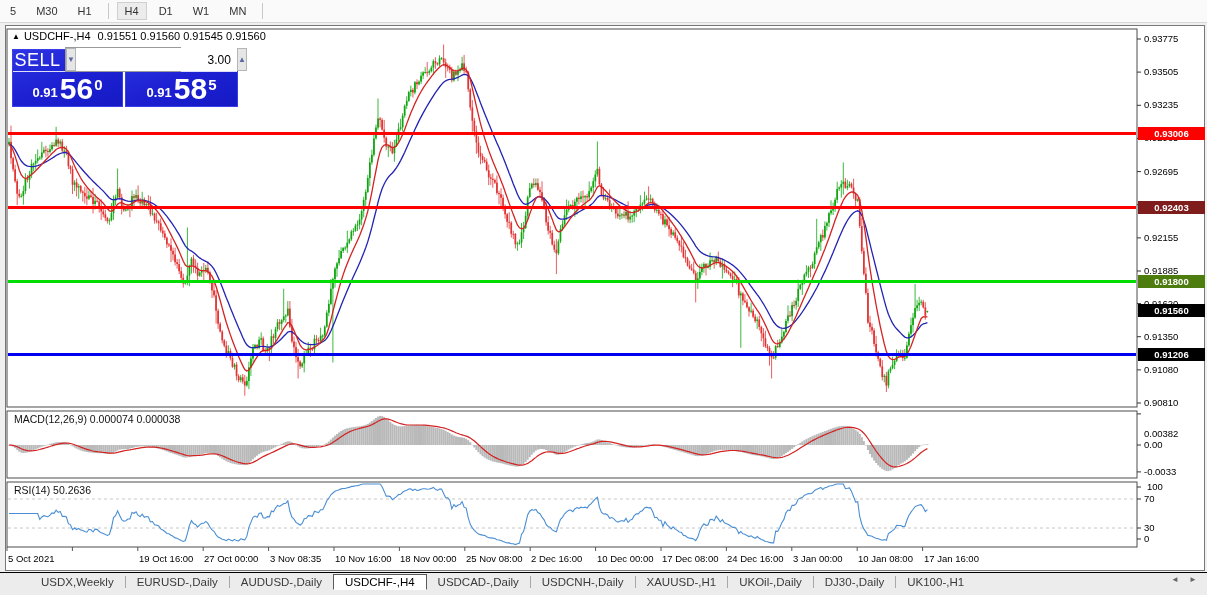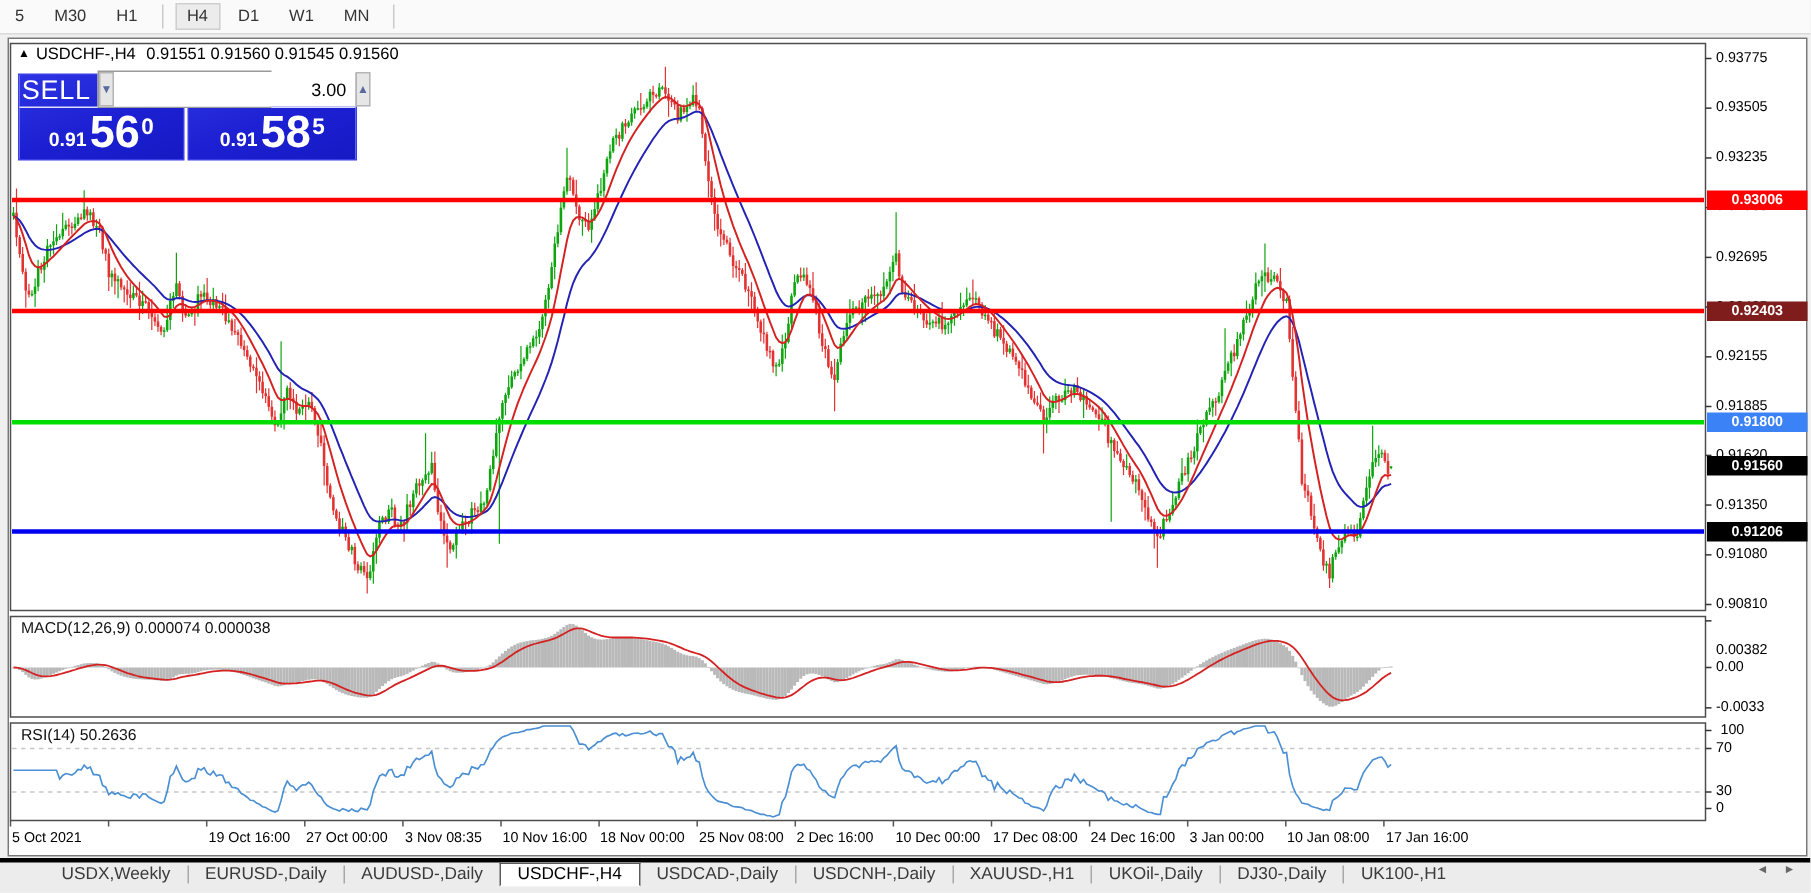--- a/index.html
+++ b/index.html
@@ -48,21 +48,21 @@
   .tp-sup { font-size:15px; font-weight:bold; margin-left:1px; position:relative; top:-10px; }
   #lot-spinner { position:absolute; left:53px; top:0; width:116px; height:25px; z-index:3;
      background:#fff; border:1px solid #9a9a9a; display:flex; }
   .spin-btn { width:19px; background:#e6e6e6; border:1px solid #b5b5b5; color:#5a6a9e;
      font-size:8px; display:flex; align-items:center; justify-content:center; }
   #lot-input { flex:1; border:none; outline:none; font-size:12px; text-align:right;
      padding-right:6px; font-family:"Liberation Sans",sans-serif; color:#000; background:#fff; }
 
   
   #tab-bar { position:absolute; left:0; top:572px; width:1207px; height:19px;
-    background:#ececec; border-top:3px solid #000000; display:flex; align-items:center;
+    background:#ececec; border-top:1px solid #000000; display:flex; align-items:center;
     padding-left:30px; }
   .tab { font-size:11.5px; color:#3a3a3a; padding:1px 11px; cursor:default; }
   .tab.active { background:#fff; border:1px solid #5a5a5a; border-bottom:1px solid #fff; color:#000; }
   .tab-div { width:1px; height:12px; background:#a8a8a8; }
   #tab-scroll { position:absolute; right:6px; top:575px; font-size:8px; color:#666; letter-spacing:4px; }
   #status-sliver { position:absolute; left:0; top:591px; width:1207px; height:4px; background:#ececec; }
 </style>
 </head>
 <body>
 
@@ -1073,21 +1073,21 @@
           <span class="ov axis-label" style="left:1138px;top:372px">0.90810</span>
           <span class="ov axis-label" style="left:1138px;top:403px">0.00382</span>
           <span class="ov axis-label" style="left:1138px;top:414px">0.00</span>
           <span class="ov axis-label" style="left:1138px;top:441px">-0.0033</span>
           <span class="ov axis-label" style="left:1141px;top:456px">100</span>
           <span class="ov axis-label" style="left:1138px;top:468px">70</span>
           <span class="ov axis-label" style="left:1138px;top:497px">30</span>
           <span class="ov axis-label" style="left:1138px;top:508px">0</span>
           <span class="ov badge" style="left:1132px;top:101px;background:#ff0000">0.93006</span>
           <span class="ov badge" style="left:1132px;top:175px;background:#7f1d1d">0.92403</span>
-          <span class="ov badge" style="left:1132px;top:249px;background:#3b82f6">0.91800</span>
+          <span class="ov badge" style="left:1132px;top:249px;background:#4d7c0f">0.91800</span>
           <span class="ov badge" style="left:1132px;top:322px;background:#000000">0.91206</span>
           <span class="ov badge" style="left:1132px;top:278px;background:#000000">0.91560</span>
           <span class="ov panel-label" style="left:8px;top:387px">MACD(12,26,9) 0.000074 0.000038</span>
           <span class="ov panel-label" style="left:8px;top:458px">RSI(14) 50.2636</span>
           <span class="ov date-label" style="left:2px;top:527px">5 Oct 2021</span>
           <span class="ov date-label" style="left:67px;top:546px">12 Oct 08:00</span>
           <span class="ov date-label" style="left:133px;top:527px">19 Oct 16:00</span>
           <span class="ov date-label" style="left:198px;top:527px">27 Oct 00:00</span>
           <span class="ov date-label" style="left:264px;top:527px">3 Nov 08:35</span>
           <span class="ov date-label" style="left:329px;top:527px">10 Nov 16:00</span>

